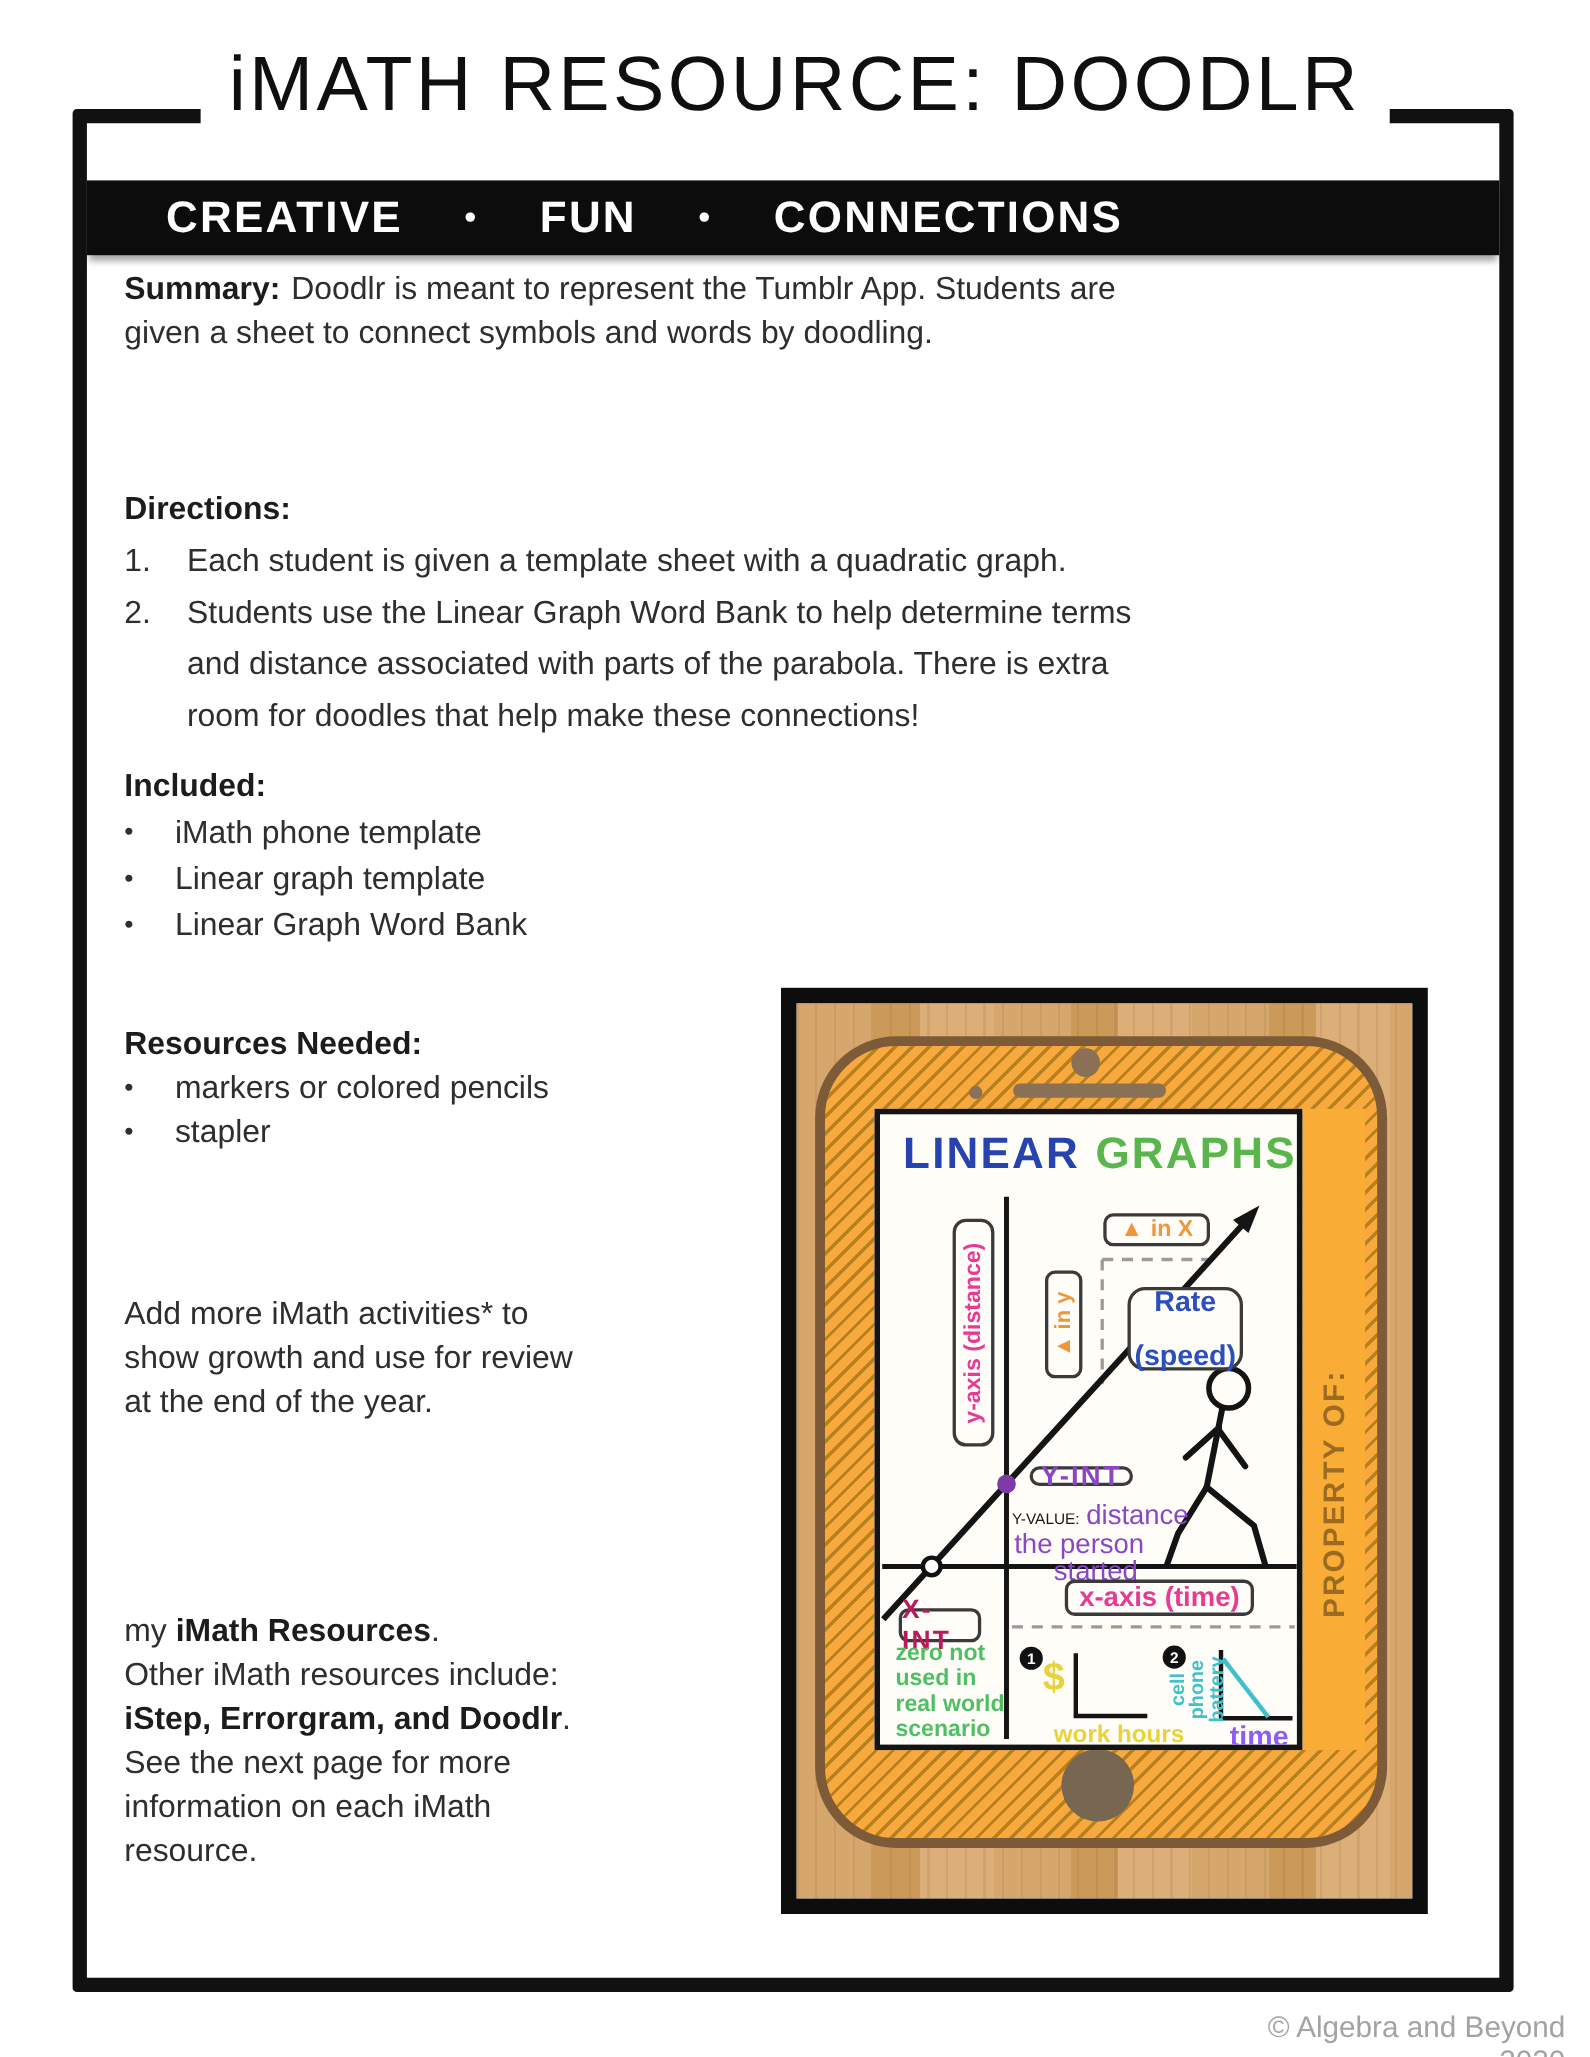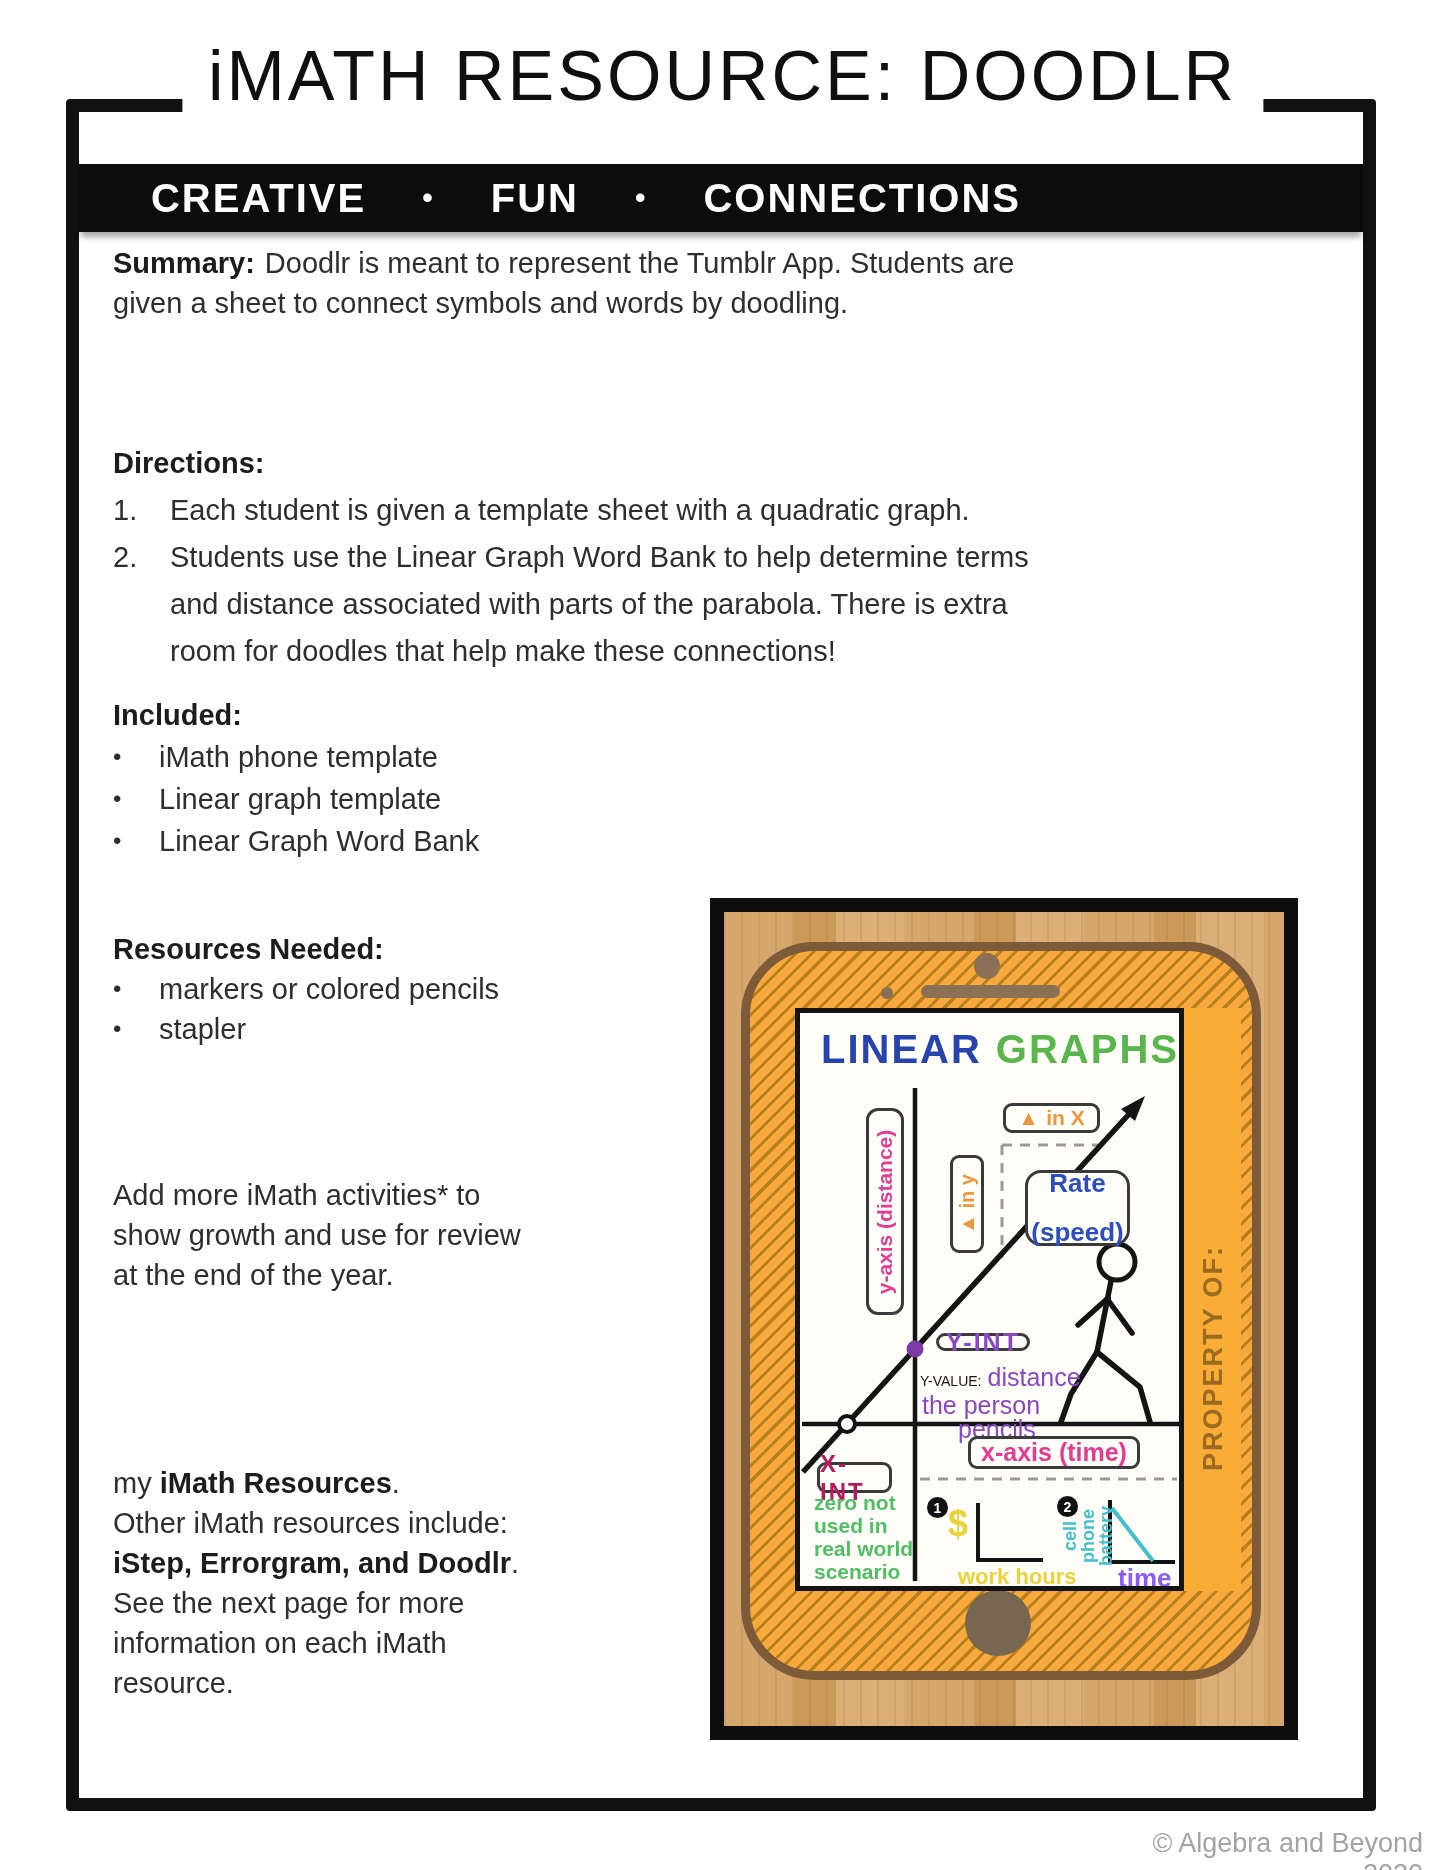--- a/index.html
+++ b/index.html
@@ -254,21 +254,21 @@
         <div class="dbox box-rate">
           <span>Rate</span>
           <span>(speed)</span>
         </div>
 
         <div class="dbox box-y-int">Y-INT</div>
 
         <div class="y-value">
           <div><span class="prefix">Y-VALUE:</span><span>distance</span></div>
           <div class="l2">the person</div>
-          <div class="l3">pencils</div>
+          <div class="l3">started</div>
         </div>
 
         <div class="dbox box-x-axis">x-axis (time)</div>
         <div class="dbox box-x-int">X-INT</div>
 
         <div class="x-int-note">
           <span>zero not</span><br>
           <span>used in</span><br>
           <span>real world</span><br>
           <span>scenario</span>

